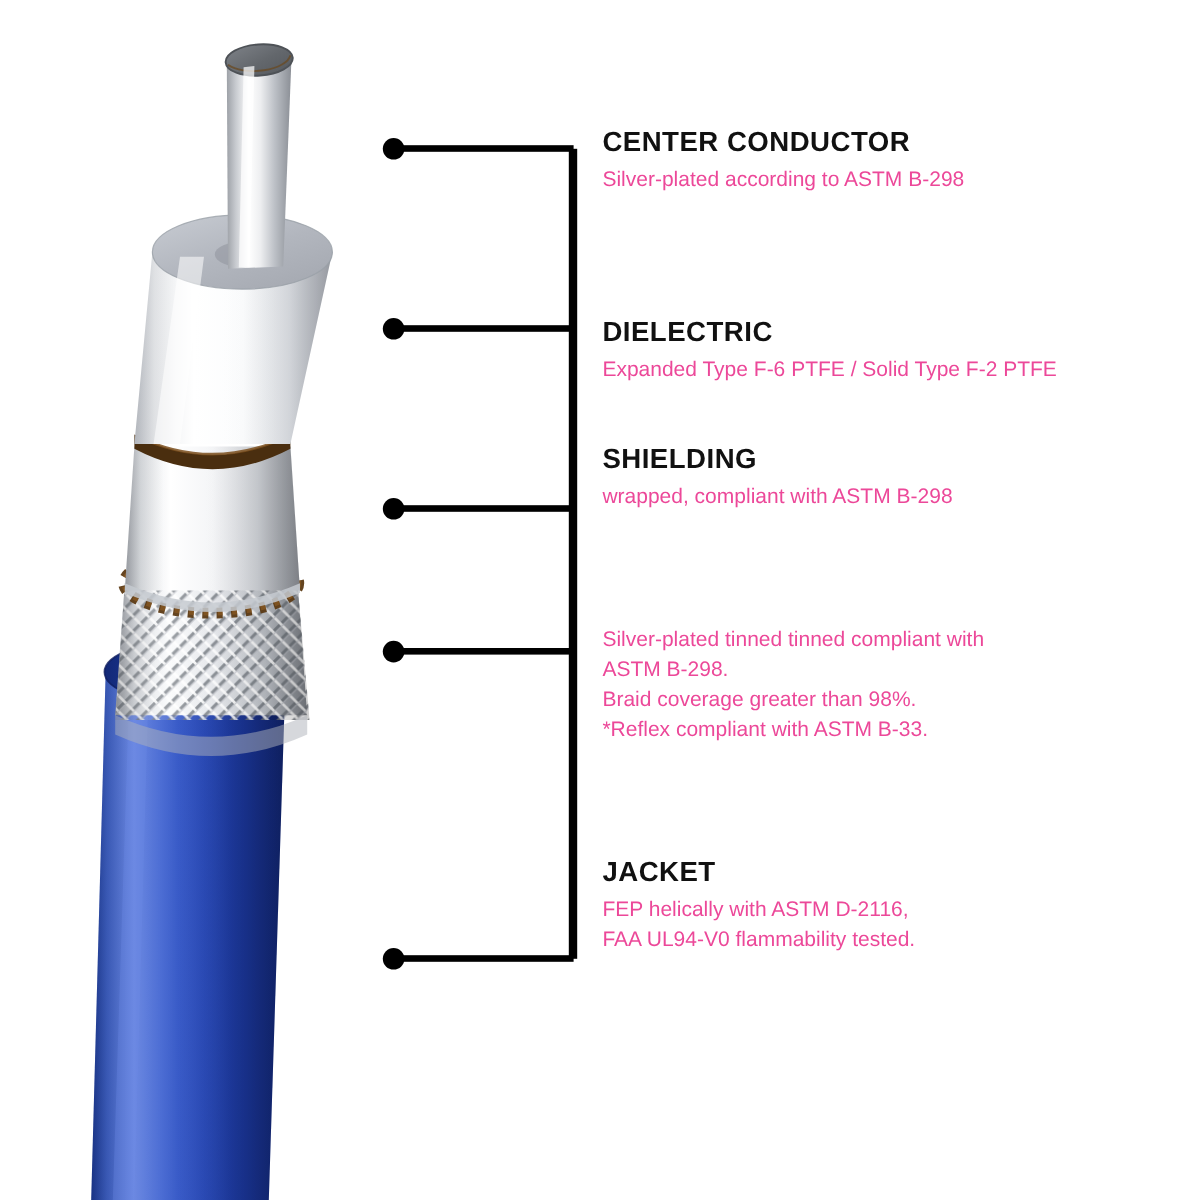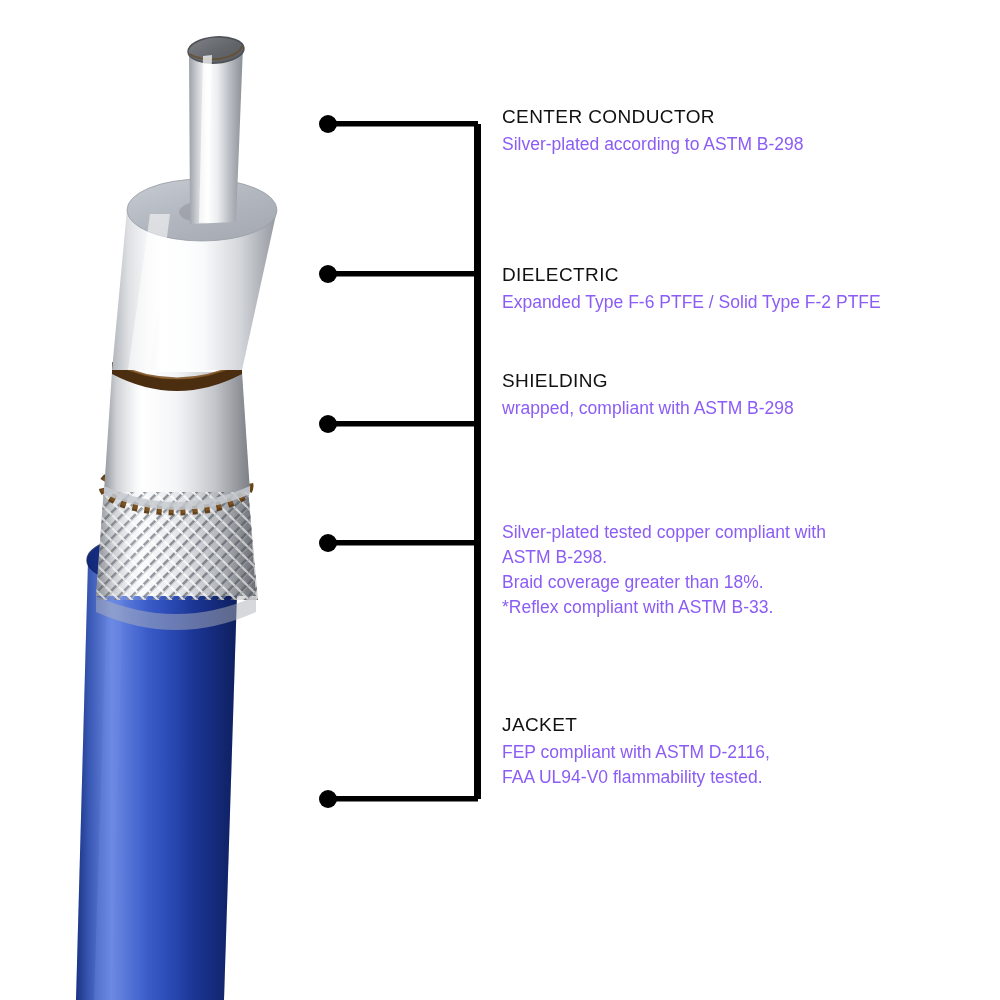--- a/index.html
+++ b/index.html
@@ -34,31 +34,31 @@
     height: 730px;
   }
 
   
   .callout {
     position: absolute;
     left: 502px;
     width: 480px;
   }
   .callout-title {
-    font-size: 19px;
-    font-weight: normal;
+    font-size: 23px;
+    font-weight: bold;
     color: #111111;
     letter-spacing: 0.4px;
     line-height: 1.12;
     margin: 0 0 5px 0;
     white-space: nowrap;
   }
   .callout-body {
     font-size: 17.5px;
-    color: #8b5cf6;
+    color: #ec4899;
     line-height: 1.42;
     margin: 0;
   }
   .callout-body .line {
     display: block;
     white-space: nowrap;
   }
 </style>
 </head>
 <body>
@@ -258,28 +258,28 @@
 
   <div class="callout" style="top:370px;">
     <div class="callout-title">SHIELDING</div>
     <div class="callout-body">
       <span class="line">wrapped, compliant with ASTM B-298</span>
     </div>
   </div>
 
   <div class="callout" style="top:520px;">
     <div class="callout-body">
-      <span class="line">Silver-plated tested copper compliant with</span>
+      <span class="line">Silver-plated tinned tinned compliant with</span>
       <span class="line">ASTM B-298.</span>
-      <span class="line">Braid coverage greater than 18%.</span>
+      <span class="line">Braid coverage greater than 98%.</span>
       <span class="line">*Reflex compliant with ASTM B-33.</span>
     </div>
   </div>
 
   <div class="callout" style="top:714px;">
     <div class="callout-title">JACKET</div>
     <div class="callout-body">
-      <span class="line">FEP compliant with ASTM D-2116,</span>
+      <span class="line">FEP helically with ASTM D-2116,</span>
       <span class="line">FAA UL94-V0 flammability tested.</span>
     </div>
   </div>
 
 </div>
 
 </body></html>

